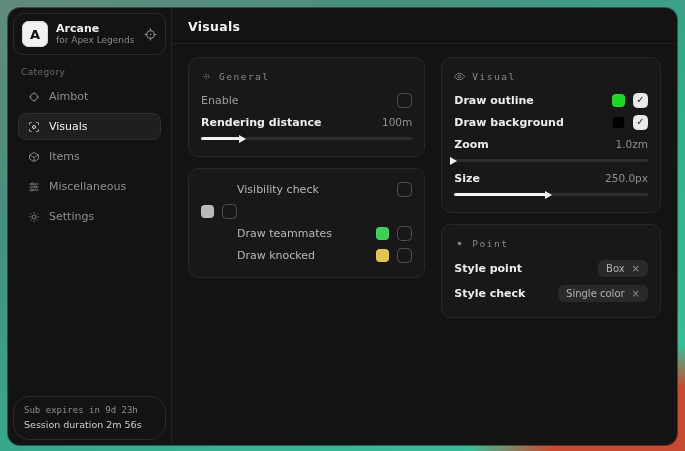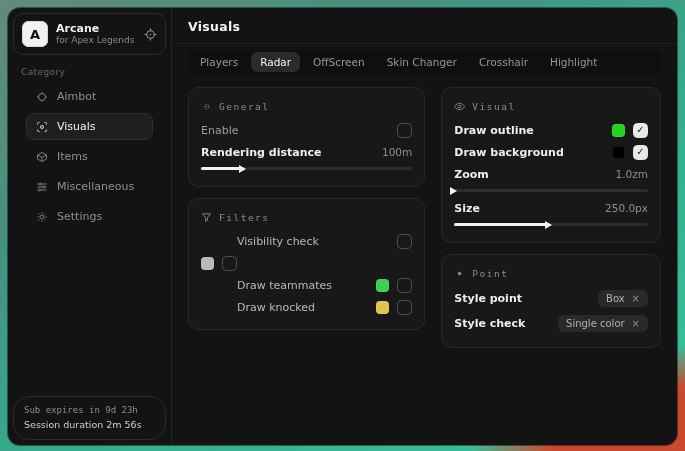--- a/index.html
+++ b/index.html
@@ -24,21 +24,21 @@
   .logo {
     width:26px; height:26px; border-radius:7px; background:#f2f2f2; color:#111;
     display:flex; align-items:center; justify-content:center;
     font-weight:bold; font-size:13px; box-shadow:inset 0 0 0 1px #d8d8d8;
   }
   .brandtext { flex:1; line-height:1.25; }
   .brandname { color:#f0f0f0; font-size:11px; font-weight:bold; }
   .brandsub { color:#8a8a8a; font-size:9px; }
   .brandicon { color:#9a9a9a; display:flex; }
   .cat { color:#6a6a6a; font-size:9px; margin:12px 0 6px 13px; letter-spacing:.4px; }
-  .nav { display:flex; flex-direction:column; gap:3px; padding:0 18px; }
+  .nav { display:flex; flex-direction:column; gap:3px; padding:0 10px; }
   .navitem {
     display:flex; align-items:center; gap:9px; height:27px; padding:0 9px;
     color:#8f8f8f; font-size:11px; border-radius:8px; border:1px solid transparent; cursor:pointer;
   }
   .navitem .ic { display:flex; color:#7d7d7d; }
   .navitem.selected { background:#1f1f1f; border-color:#2f2f2f; color:#f0f0f0; }
   .navitem.selected .ic { color:#d9d9d9; }
   .sfooter {
     margin:auto 5px 5px 5px; border:1px solid #2b2b2b; border-radius:16px;
     padding:7px 10px; line-height:1.5;
@@ -167,30 +167,20 @@
       <div class="l1">Sub expires in 9d 23h</div>
       <div class="l2">Session duration 2m 56s</div>
     </div>
   </div>
 
   <div class="main">
     <div class="mheader">
       <div class="mtitle">Visuals</div>
     </div>
 
-    <div class="tabswrap">
-      <div class="tabs">
-        <div class="tab">Players</div>
-        <div class="tab selected">Radar</div>
-        <div class="tab">OffScreen</div>
-        <div class="tab">Skin Changer</div>
-        <div class="tab">Crosshair</div>
-        <div class="tab">Highlight</div>
-      </div>
-    </div>
 
     <div class="content">
 
       <div class="col left">
         <div class="panel">
           <div class="ptitle">
             <span class="ic">
                 <svg width="11" height="11" viewBox="0 0 24 24" fill="none" stroke="currentColor" stroke-width="2">
                   <circle cx="12" cy="12" r="5" stroke-dasharray="3 3"></circle>
                   <circle cx="12" cy="12" r="1.5" fill="currentColor" stroke="none"></circle>
@@ -209,28 +199,20 @@
           <div class="sliderbox">
             <div class="track">
               <div class="fill" style="width: 20%;">
                   <span class="thumb"></span>
                 </div>
             </div>
           </div>
         </div>
 
         <div class="panel">
-          <div class="ptitle">
-            <span class="ic">
-                <svg width="11" height="11" viewBox="0 0 24 24" fill="none" stroke="currentColor" stroke-width="2">
-                  <path d="M3 4h18l-7 8v6l-4 2v-8L3 4z"></path>
-                </svg>
-              </span>
-            <span>Filters</span>
-          </div>
           <div class="row">
             <span class="lab lite">Visibility check</span>
             <span class="checkbox"></span>
           </div>
           <div class="row">
             <span class="swatch" style="background: rgb(185, 185, 185);"></span>
             <span class="checkbox"></span>
           </div>
           <div class="row">
             <span class="lab lite">Draw teammates</span>

